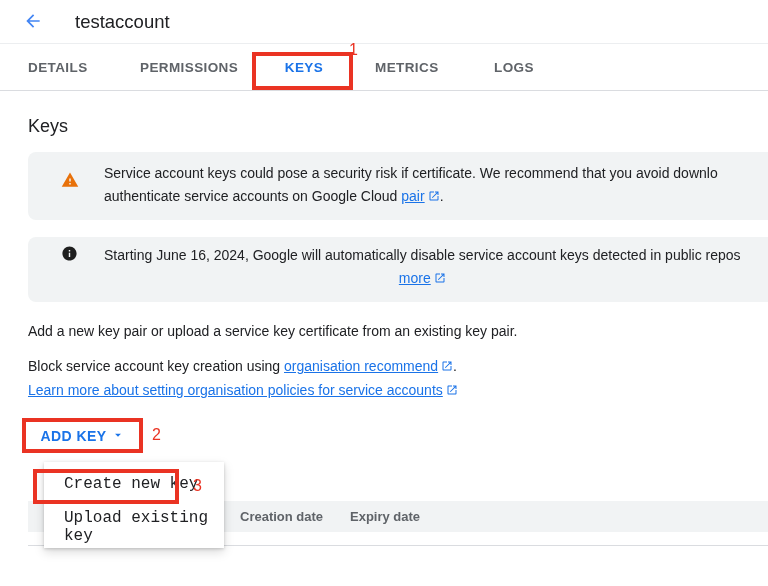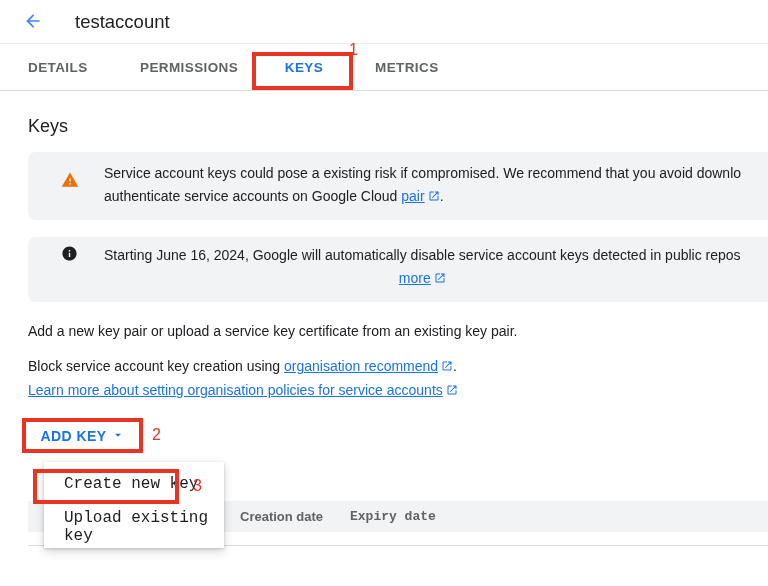--- a/index.html
+++ b/index.html
@@ -42,21 +42,21 @@
   
   .add-key-btn { position: absolute; left: 23px; top: 419px; width: 120px; height: 34px;
     display: flex; align-items: center; justify-content: center; gap: 5px; background: transparent;
     border: none; cursor: pointer; color: #1a73e8; font-family: "Liberation Sans", sans-serif;
     font-size: 14px; font-weight: 700; letter-spacing: .4px; }
 
   
   .table-head { position: absolute; left: 28px; top: 481px; width: 740px; height: 31px; background: #f1f3f4; margin-top: 20px; }
   .th { position: absolute; top: 0; height: 31px; line-height: 31px; font-size: 13px; font-weight: 700; color: #5f6368; }
   .th-creation { left: 212px; }
-  .th-expiry { left: 322px; font-family: Liberation Mono, monospace; }
+  .th-expiry { left: 322px; }
   .table-row-border { position: absolute; left: 28px; top: 545px; width: 740px; height: 1px; background: #dadce0; }
 
   
   .dropdown { position: absolute; left: 44px; top: 462px; width: 180px; height: 86px; background: #fff;
     box-shadow: 0 1px 3px rgba(0,0,0,.18), 0 4px 10px rgba(0,0,0,.15); z-index: 10; font-family: Liberation Mono, monospace; }
   .menu-item { height: 43px; display: flex; align-items: center; padding-left: 20px;
     font-size: 16px; color: #202124; cursor: pointer; background: #fff; }
 
   
   .anno-box { position: absolute; border: 4px solid #ea3323; z-index: 30; pointer-events: none; }
@@ -82,33 +82,34 @@
       </span>
     </button>
     <div class="page-title">testaccount</div>
   </div>
 
   <div class="tabbar">
     <div class="tab" style="left:28px">DETAILS</div>
     <div class="tab" style="left:140px">PERMISSIONS</div>
     <div class="tab active" style="left:262px;width:84px">KEYS</div>
     <div class="tab" style="left:375px">METRICS</div>
+    <div class="tab" style="left:494px">LOGS</div>
     <div class="tab-indicator"></div>
   </div>
 
   <div class="keys-heading">Keys</div>
 
   <div class="banner banner-warning">
     <span class="b-icon">
       <svg width="18" height="18" viewBox="0 0 24 24">
           <path fill="#e8710a" d="M1 21h22L12 2 1 21zm12-3h-2v-2h2v2zm0-4h-2v-4h2v4z"></path>
         </svg>
     </span>
     <div class="b-text">
-      <div><span>Service account keys could pose a existing risk if compromised. We recommend that you avoid downlo</span></div>
+      <div><span>Service account keys could pose a security risk if certificate. We recommend that you avoid downlo</span></div>
       <div>
         <span>authenticate service accounts on Google Cloud </span><a class="gcp-link">pair</a><span class="ext-icon"><svg width="12" height="12" viewBox="0 0 24 24">
               <path fill="#1a73e8" d="M19 19H5V5h7V3H5c-1.11 0-2 .9-2 2v14c0 1.1.89 2 2 2h14c1.1 0 2-.9 2-2v-7h-2v7zM14 3v2h3.59l-9.83 9.83 1.41 1.41L19 6.41V10h2V3h-7z"></path>
             </svg></span><span>.</span>
       </div>
     </div>
   </div>
 
   <div class="banner banner-info">
     <span class="b-icon">

